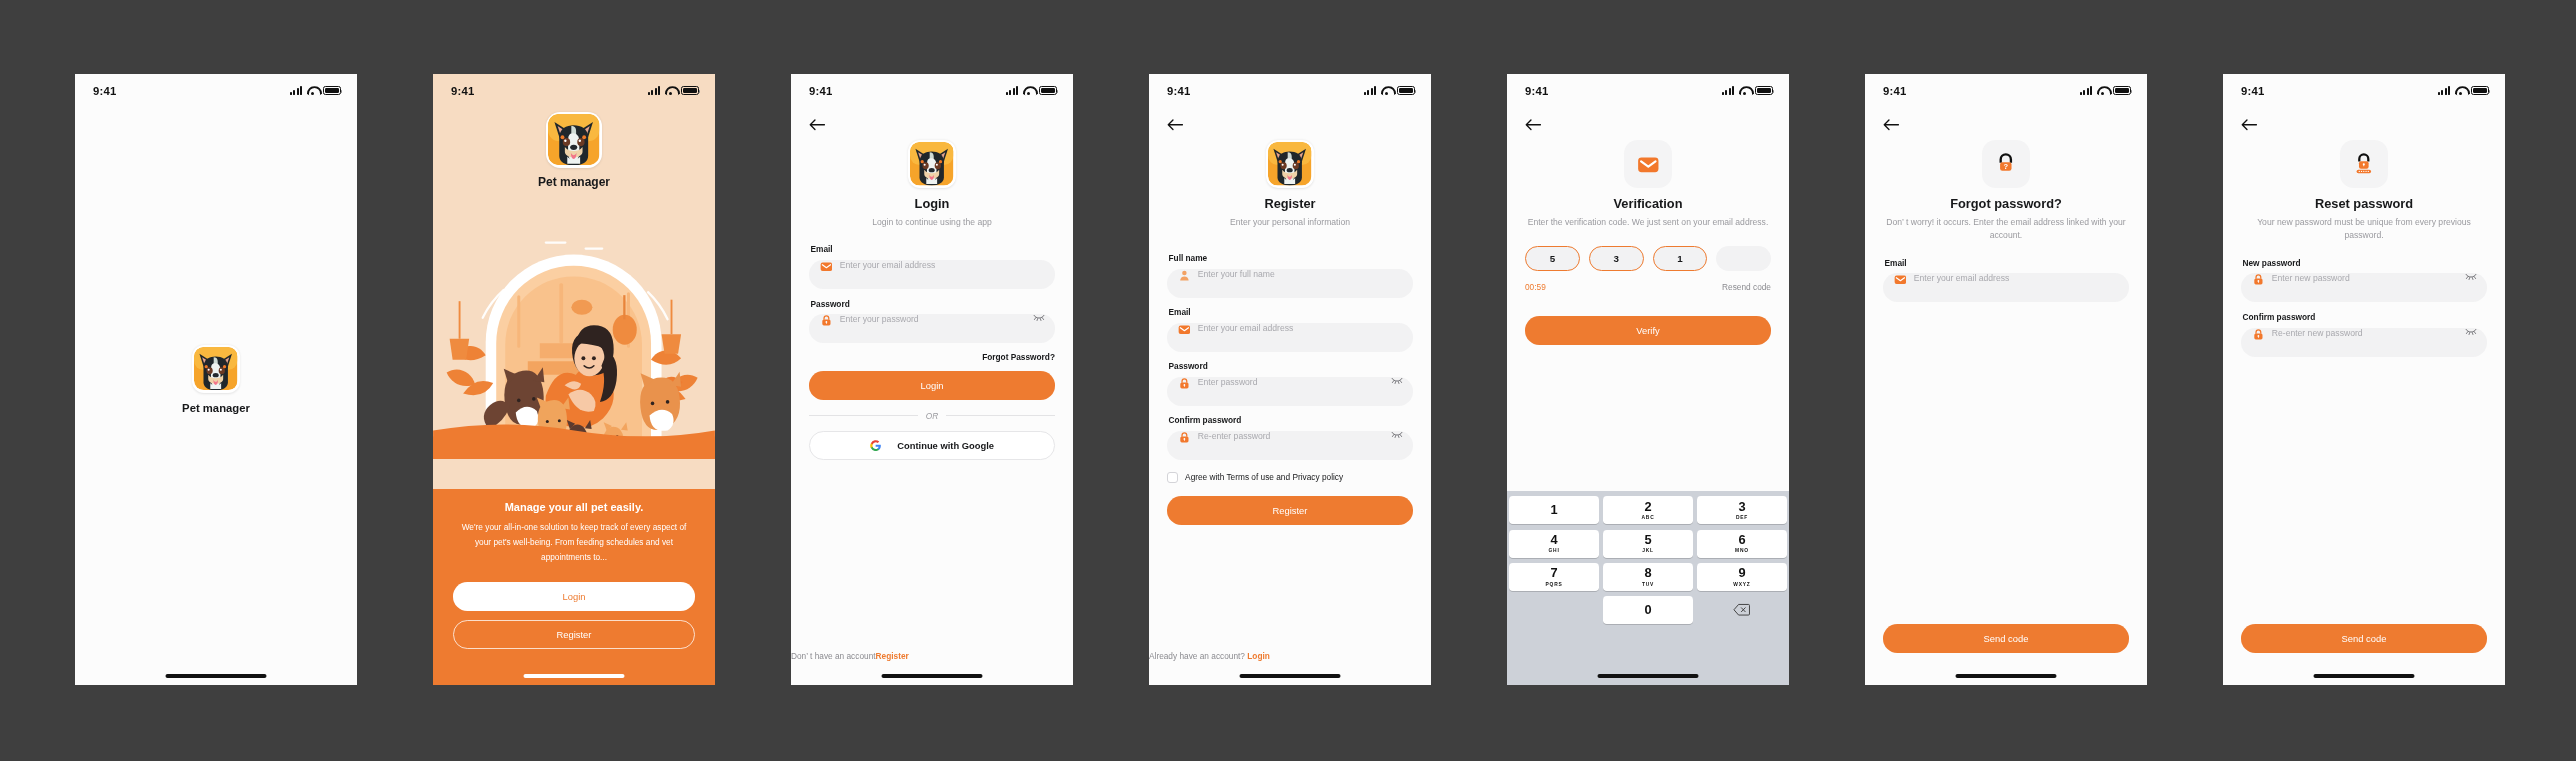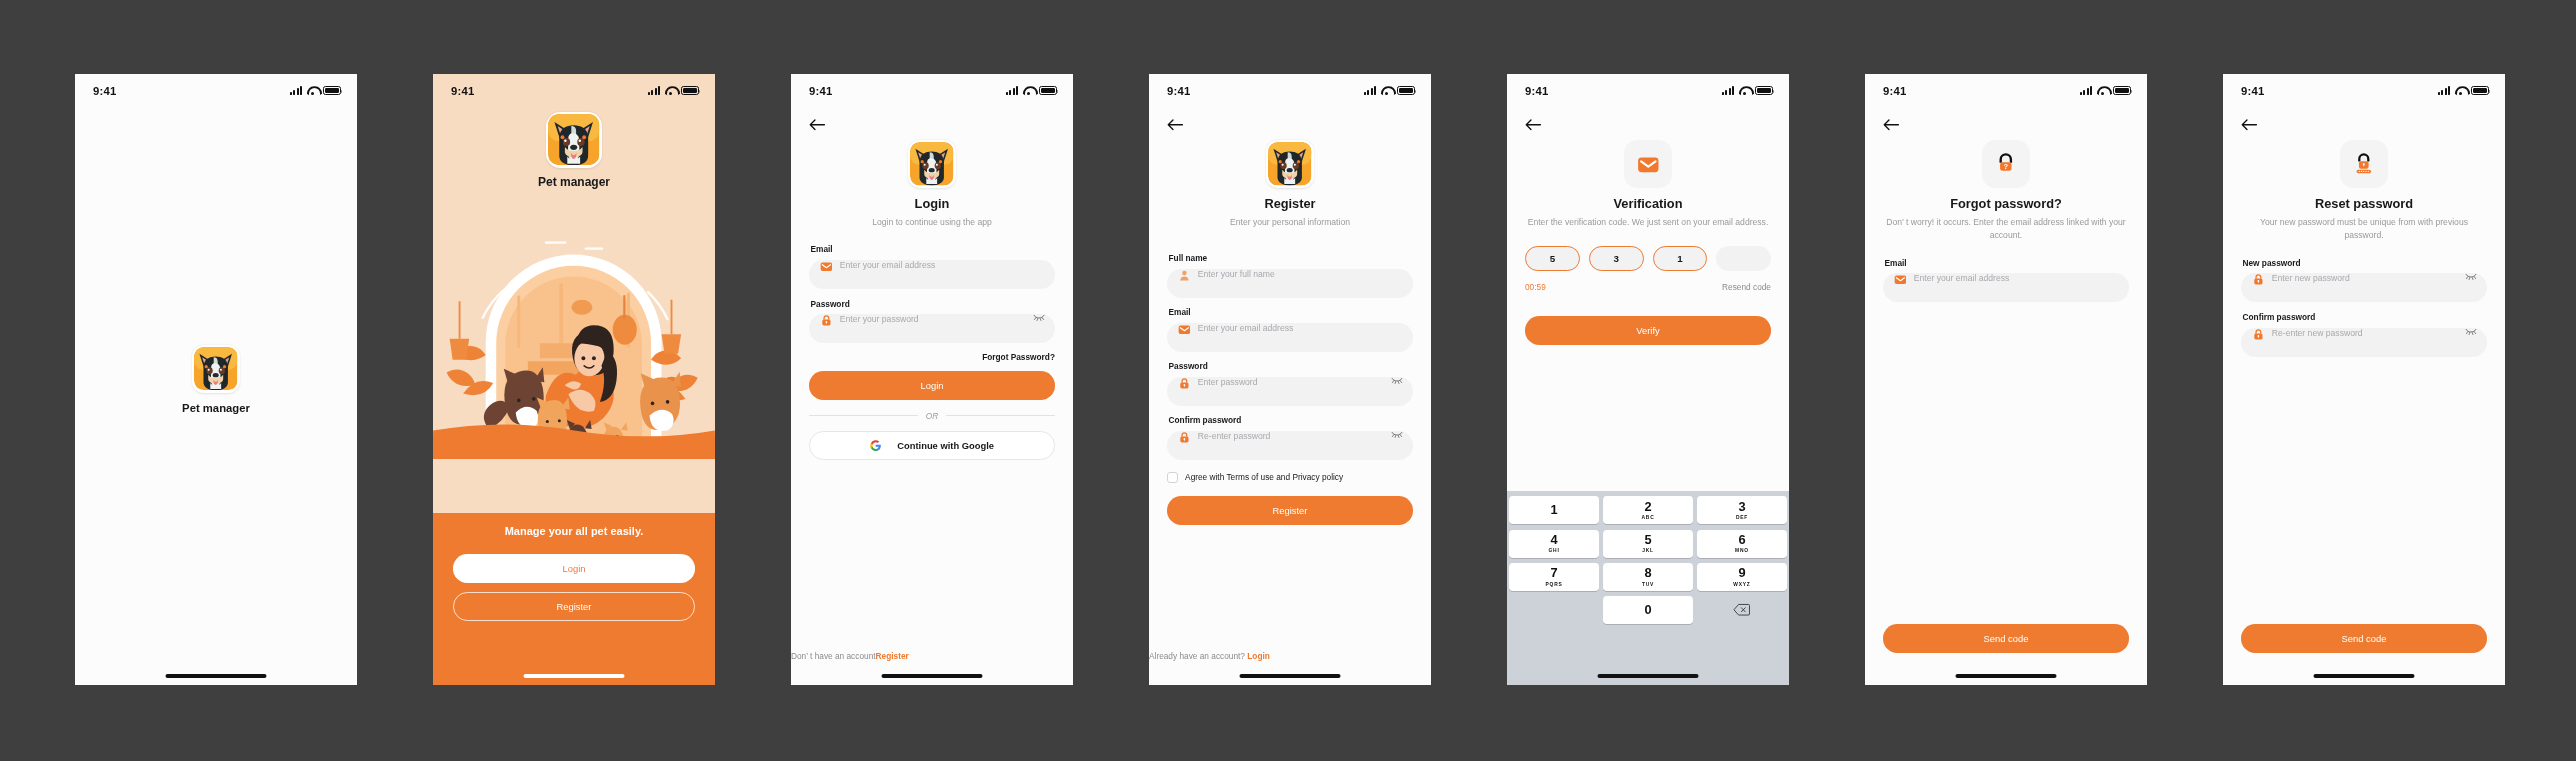--- a/index.html
+++ b/index.html
@@ -97,21 +97,21 @@
   }
   .splash-name { font-size:11.3px; font-weight:bold; color:#17181a; margin-top:9.8px; }
 
   
   .onb { background:#f7dcc2; }
   .onb-top { text-align:center; padding-top:4.5px; }
   .onb-name { font-size:12px; font-weight:bold; color:#17181a; margin-top:7.5px; }
   .illus { position:absolute; top:137px; left:0; width:282px; height:248px; }
   .onb-bottom {
     position:absolute; bottom:0; left:0; right:0; background:#ee7b30;
-    padding: 12px 19.6px 30px; text-align:center; height: 172px;
+    padding: 12px 19.6px 30px; text-align:center; height: 196px;
   }
   .onb-h { font-size:11px; font-weight:bold; color:#fff; }
   .onb-p { font-size:8.3px; color:#fff; line-height:1.85; margin-top:6.8px; }
   .onb-btns { margin-top:16.5px; display:flex; flex-direction:column; gap:9px; }
 
   
   .otp-row { display:flex; gap:9px; margin-top:16.5px; }
   .otp-box {
     flex:1; height:25.6px; border-radius:12.8px; background:#f2f2f3;
     display:flex; align-items:center; justify-content:center;
@@ -389,20 +389,21 @@
         </div>
       <div class="onb-name">Pet manager</div>
     </div>
     <div class="illus">
       <svg width="282" height="248" viewBox="0 0 375 330">
           <use href="#sym-illus"></use>
         </svg>
     </div>
     <div class="onb-bottom">
       <div class="onb-h">Manage your all pet easily.</div>
+      <div class="onb-p">We're your all-in-one solution to keep track of every aspect of your pet's well-being. From feeding schedules and vet appointments to...</div>
       <div class="onb-btns">
         <div class="btn btn-white">Login</div>
         <div class="btn btn-outline-white">Register</div>
       </div>
     </div>
     <div class="home-ind" style="background:#fff"></div>
   </div>
 
   <div class="phone" style="left:791px">
     <div class="statusbar">
@@ -732,21 +733,21 @@
           <use href="#sym-arrowleft"></use>
         </svg>
     </div>
     <div class="screen-body">
       <div class="badge-icon" style="margin-top:6px">
         <svg width="25.6" height="25.6" viewBox="0 0 34 34">
             <use href="#sym-lockreset"></use>
           </svg>
       </div>
       <div class="screen-title">Reset password</div>
-      <div class="screen-sub">Your new password must be unique from with previous password.</div>
+      <div class="screen-sub">Your new password must be unique from every previous password.</div>
 
       <div style="margin-top:15px">
         <div class="field-label">New password</div>
         <div class="field">
           <svg width="12.8" height="12.8" viewBox="0 0 17 17">
               <use href="#sym-lock"></use>
             </svg>
           <span class="ph">Enter new password</span>
           <svg class="eye" viewBox="0 0 22 14">
               <use href="#sym-eyeoff"></use>

